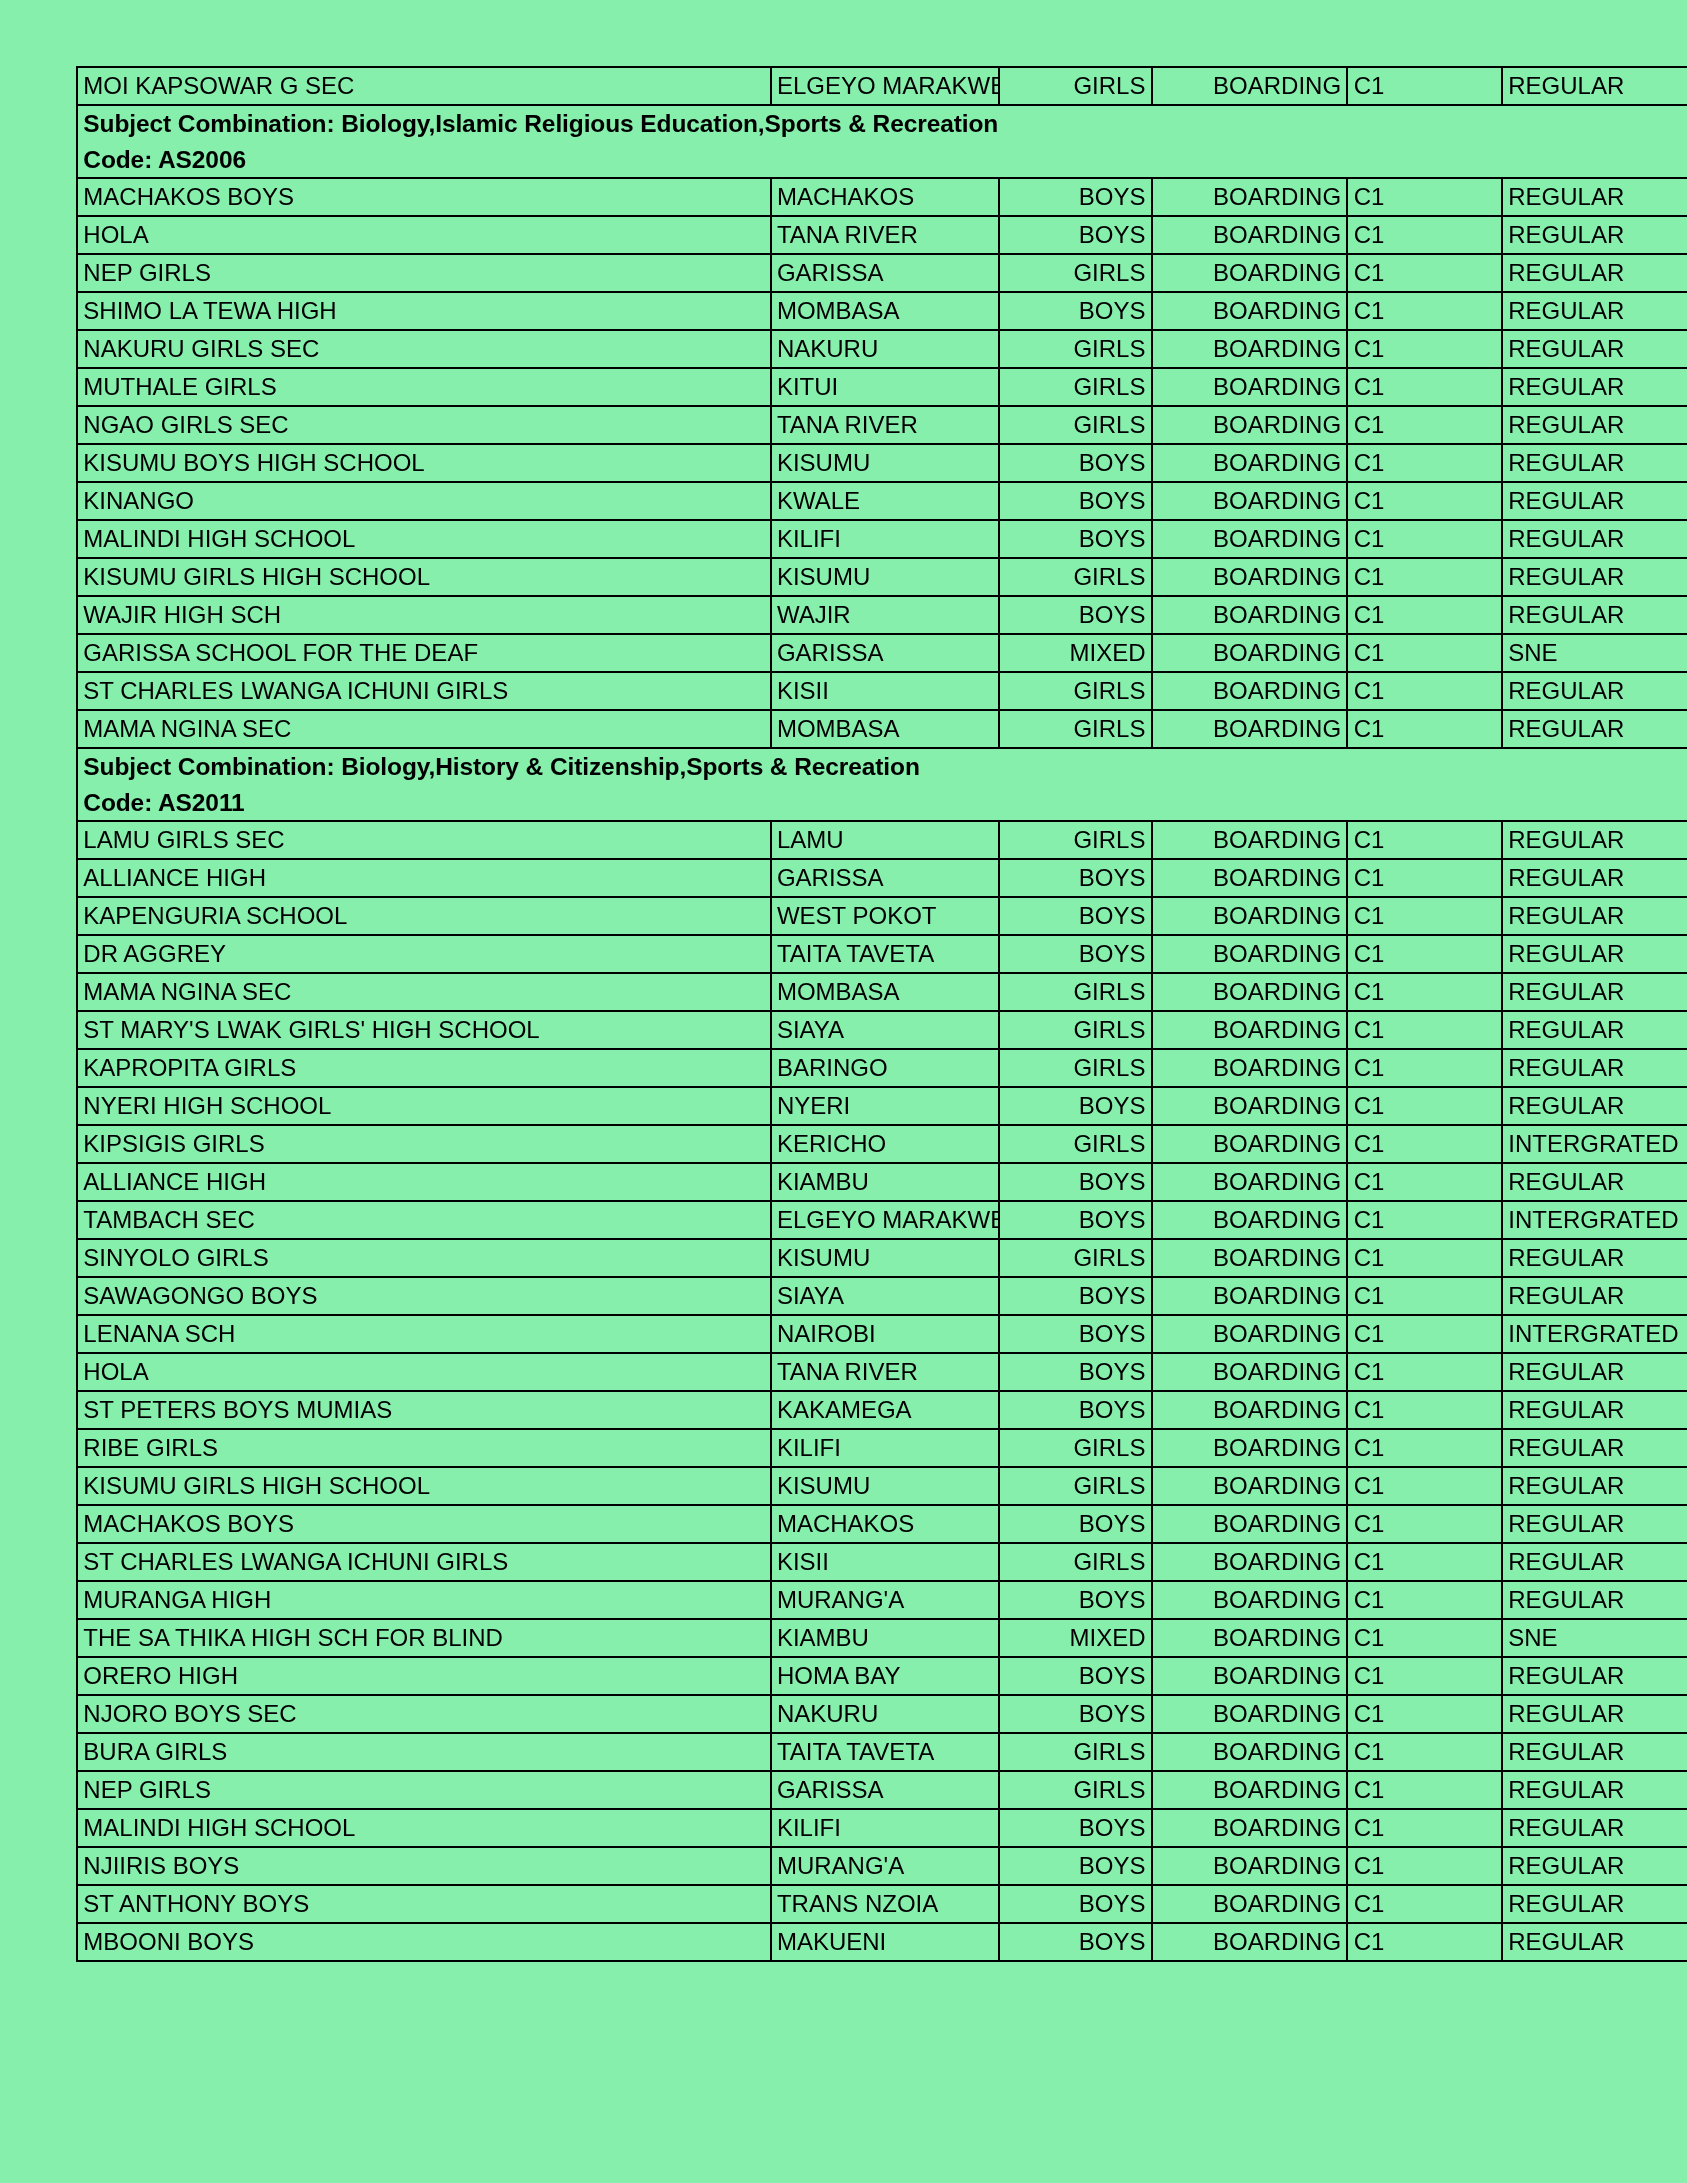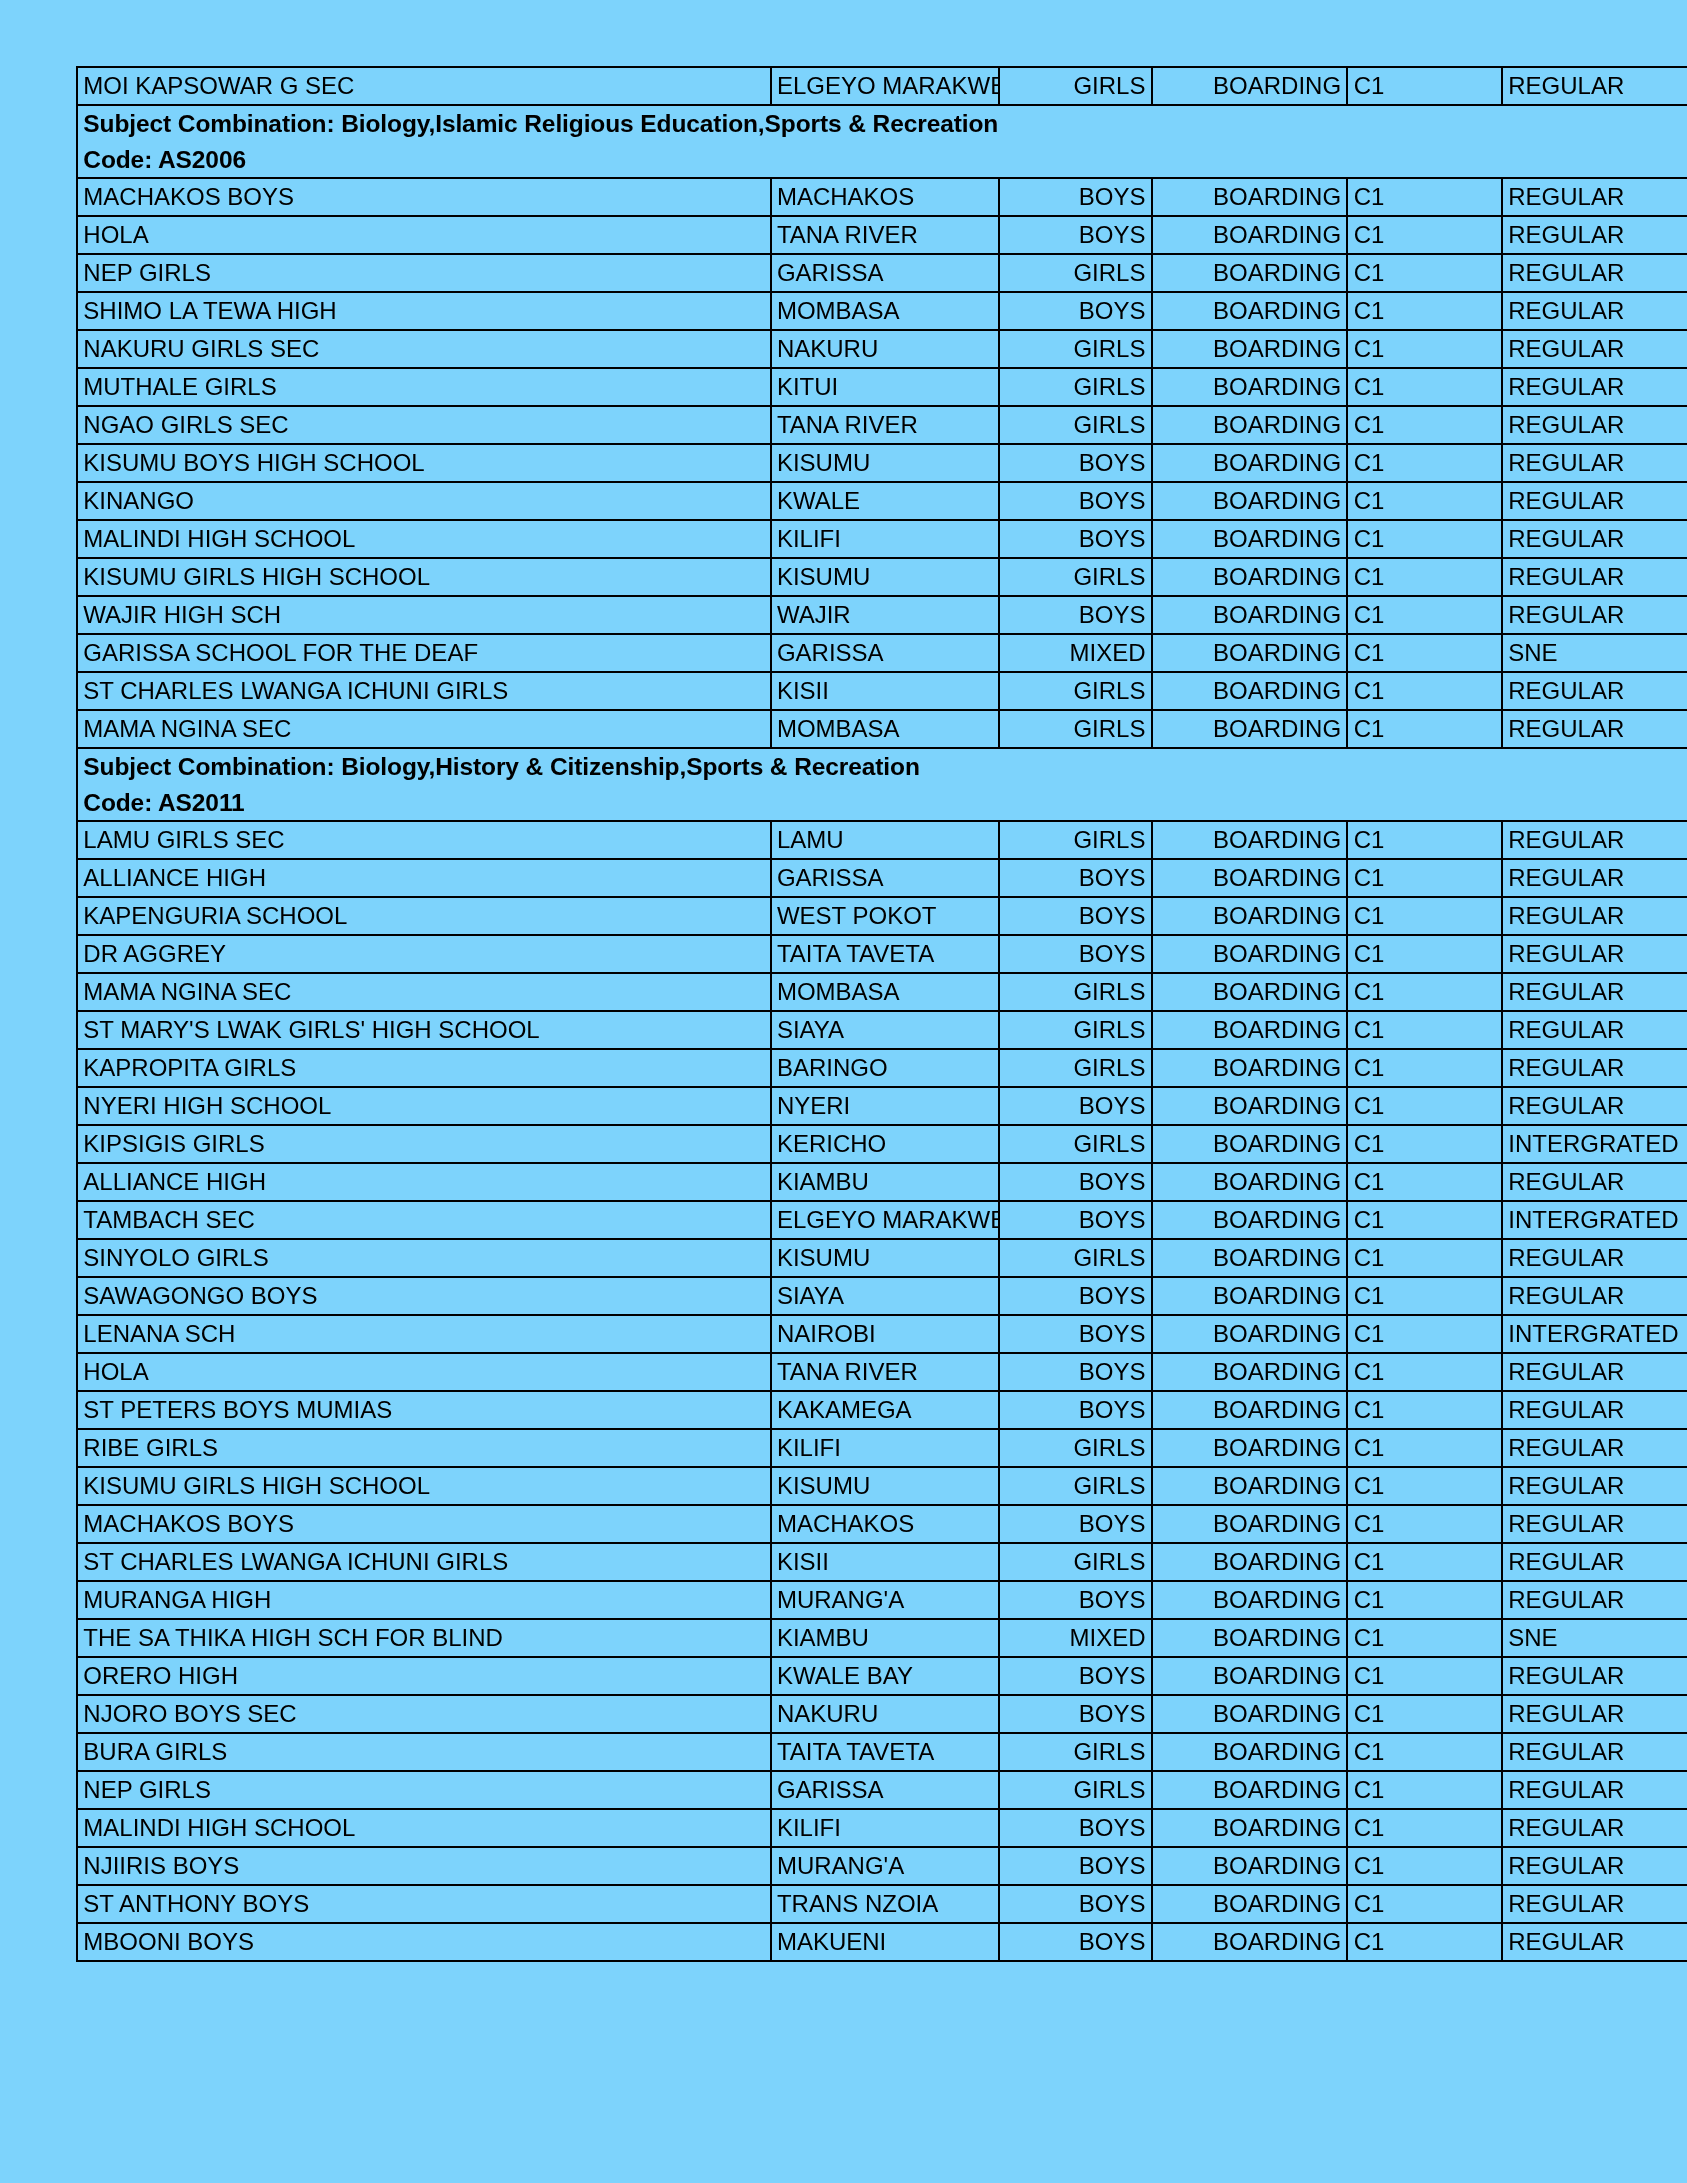--- a/index.html
+++ b/index.html
@@ -11,21 +11,21 @@
     width: 1687px;
     height: 2183px;
     font-family: "Liberation Sans", sans-serif;
     -webkit-font-smoothing: antialiased;
   }
 
   #page {
     position: relative;
     width: 1687px;
     height: 2183px;
-    background: #7dd3fc;
+    background: #86efac;
     box-sizing: border-box;
   }
 
   #placement-table {
     position: absolute;
     left: 76px;
     top: 66px;
     width: 1550px;
     border-collapse: collapse;
     table-layout: fixed;
@@ -389,21 +389,21 @@
         <tr>
           <td class="c-school">THE SA THIKA HIGH SCH FOR BLIND</td>
           <td class="c-county">KIAMBU</td>
           <td class="c-gender">MIXED</td>
           <td class="c-accom">BOARDING</td>
           <td class="c-cluster">C1</td>
           <td class="c-category">SNE</td>
         </tr>
         <tr>
           <td class="c-school">ORERO HIGH</td>
-          <td class="c-county">KWALE BAY</td>
+          <td class="c-county">HOMA BAY</td>
           <td class="c-gender">BOYS</td>
           <td class="c-accom">BOARDING</td>
           <td class="c-cluster">C1</td>
           <td class="c-category">REGULAR</td>
         </tr>
         <tr>
           <td class="c-school">NJORO BOYS SEC</td>
           <td class="c-county">NAKURU</td>
           <td class="c-gender">BOYS</td>
           <td class="c-accom">BOARDING</td>

